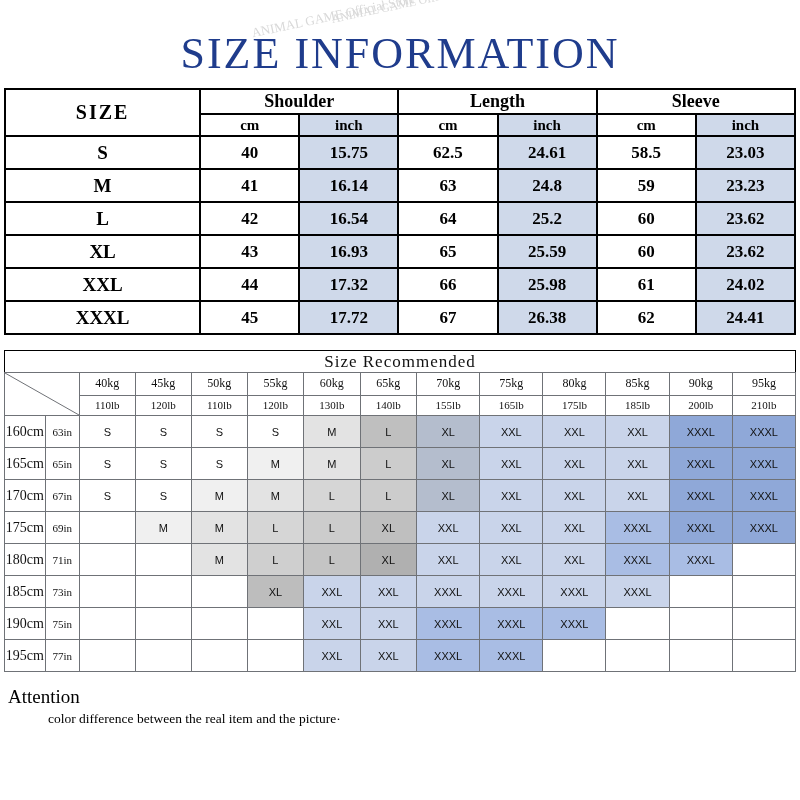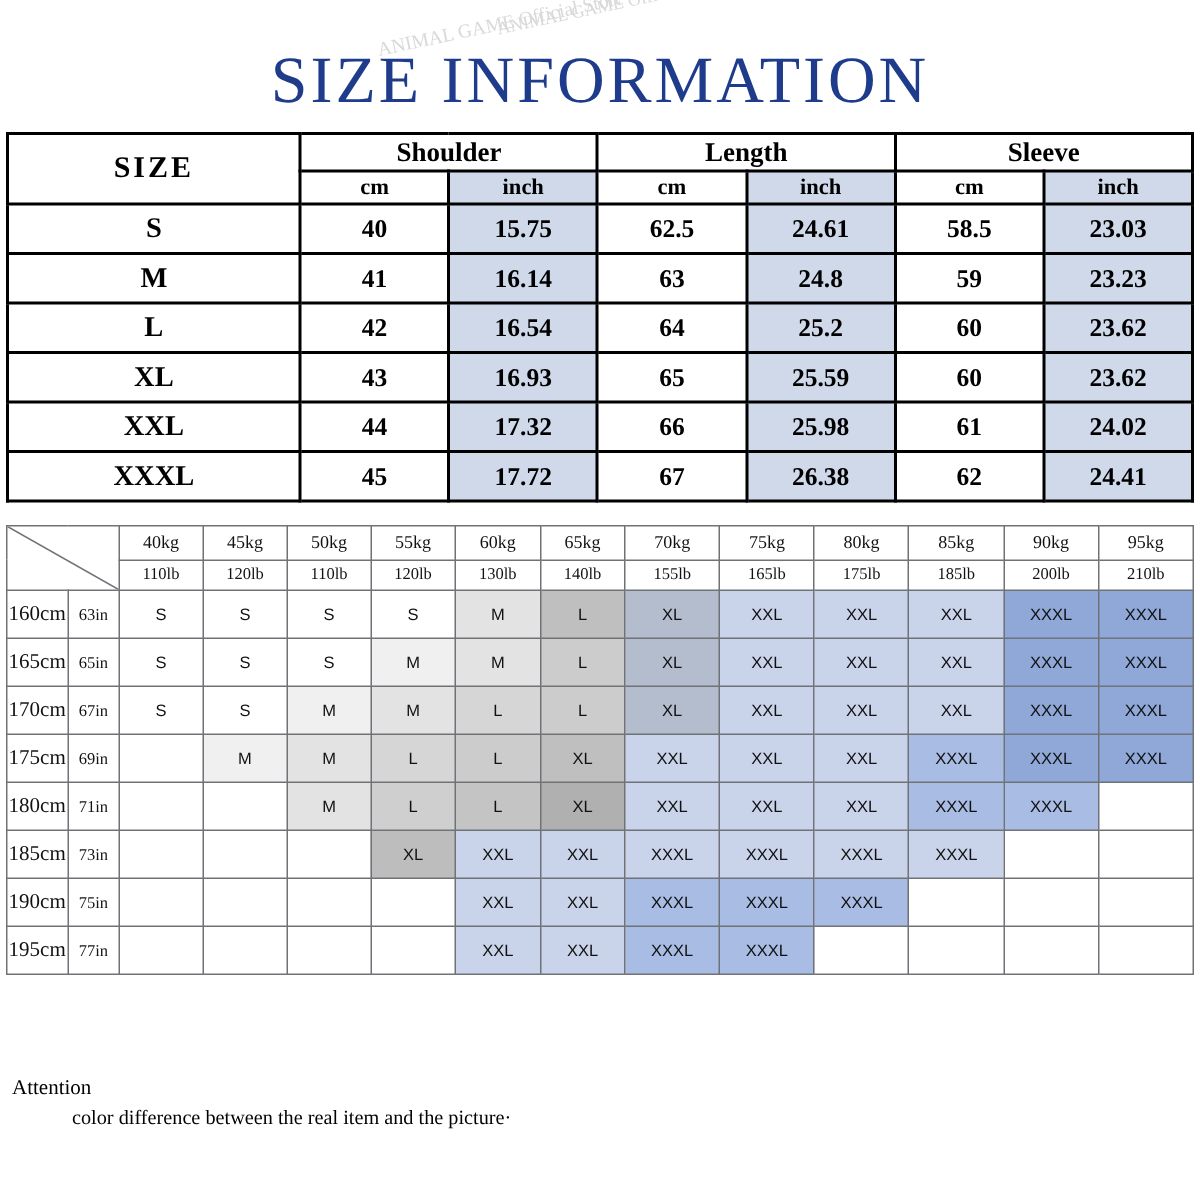--- a/index.html
+++ b/index.html
@@ -99,21 +99,21 @@
   .rec-table td.hin { font-size: 11px; width: 34px; font-family: "Liberation Serif", serif; margin-left: 44px;}
   .corner { width: 74px; padding: 0; position: relative; }
   .corner svg { display: block; }
 
   
   .attention {
     position: absolute; left: 8px; top: 686px; width: 780px;
     font-family: "Liberation Serif", serif;
     color: #000;
   }
-  .att-head { font-size: 14px; margin-top: 32px; }
+  .att-head { font-size: 19px; }
   .att-line { font-size: 13.5px; margin-top: 9px; padding-left: 34px; line-height: 1.35; }
   .att-line.indent2 { padding-left: 40px; }
 </style>
 </head>
 <body>
 
 <div class="page">
 
   <div class="wm wm1">ANIMAL GAME Official Store</div>
   <div class="wm wm2">ANIMAL GAME Official Store</div>
@@ -188,20 +188,21 @@
           <td class="val inchcol">17.72</td>
           <td class="val">67</td>
           <td class="val inchcol">26.38</td>
           <td class="val">62</td>
           <td class="val inchcol">24.41</td>
         </tr>
       </tbody>
     </table>
 
   <div class="rec-wrap">
+    <div class="rec-title">Size Recommended</div>
     <table class="rec-table" id="rec-table">
         <tbody>
           <tr>
             <td class="corner" rowspan="2" colspan="2">
               <svg width="74" height="42" viewBox="0 0 74 42">
                 <line x1="0" y1="0" x2="74" y2="42" stroke="#6f7277" stroke-width="1"></line>
               </svg>
             </td>
             <td class="kg">40kg</td>
             <td class="kg">45kg</td>

